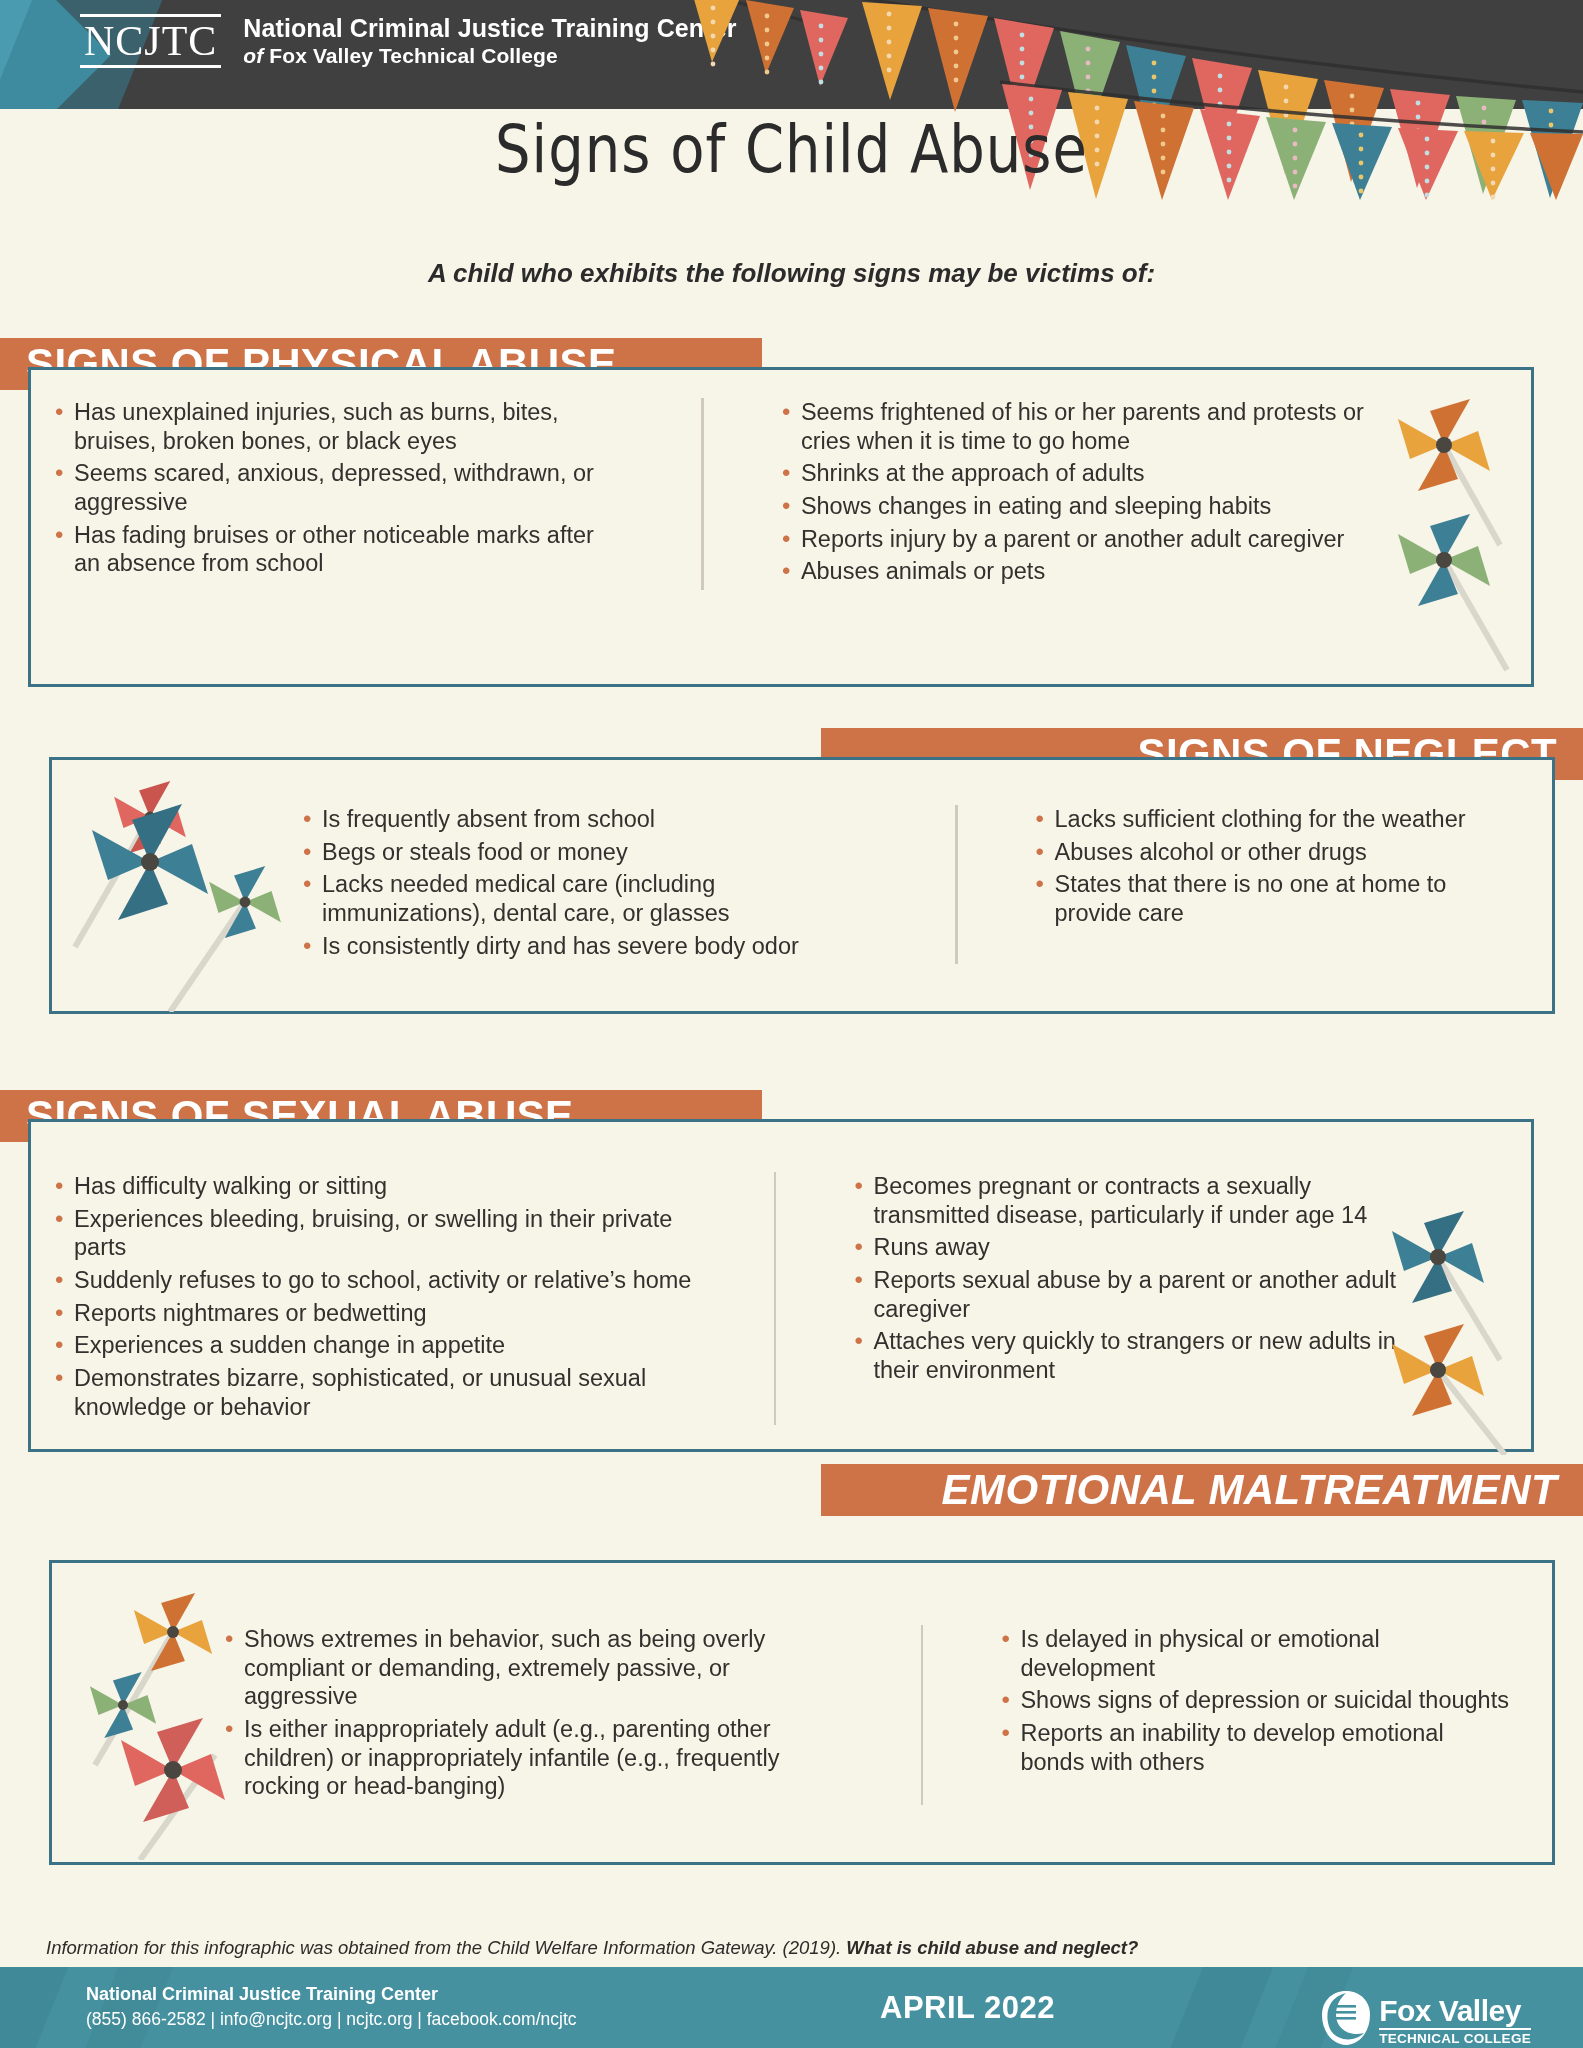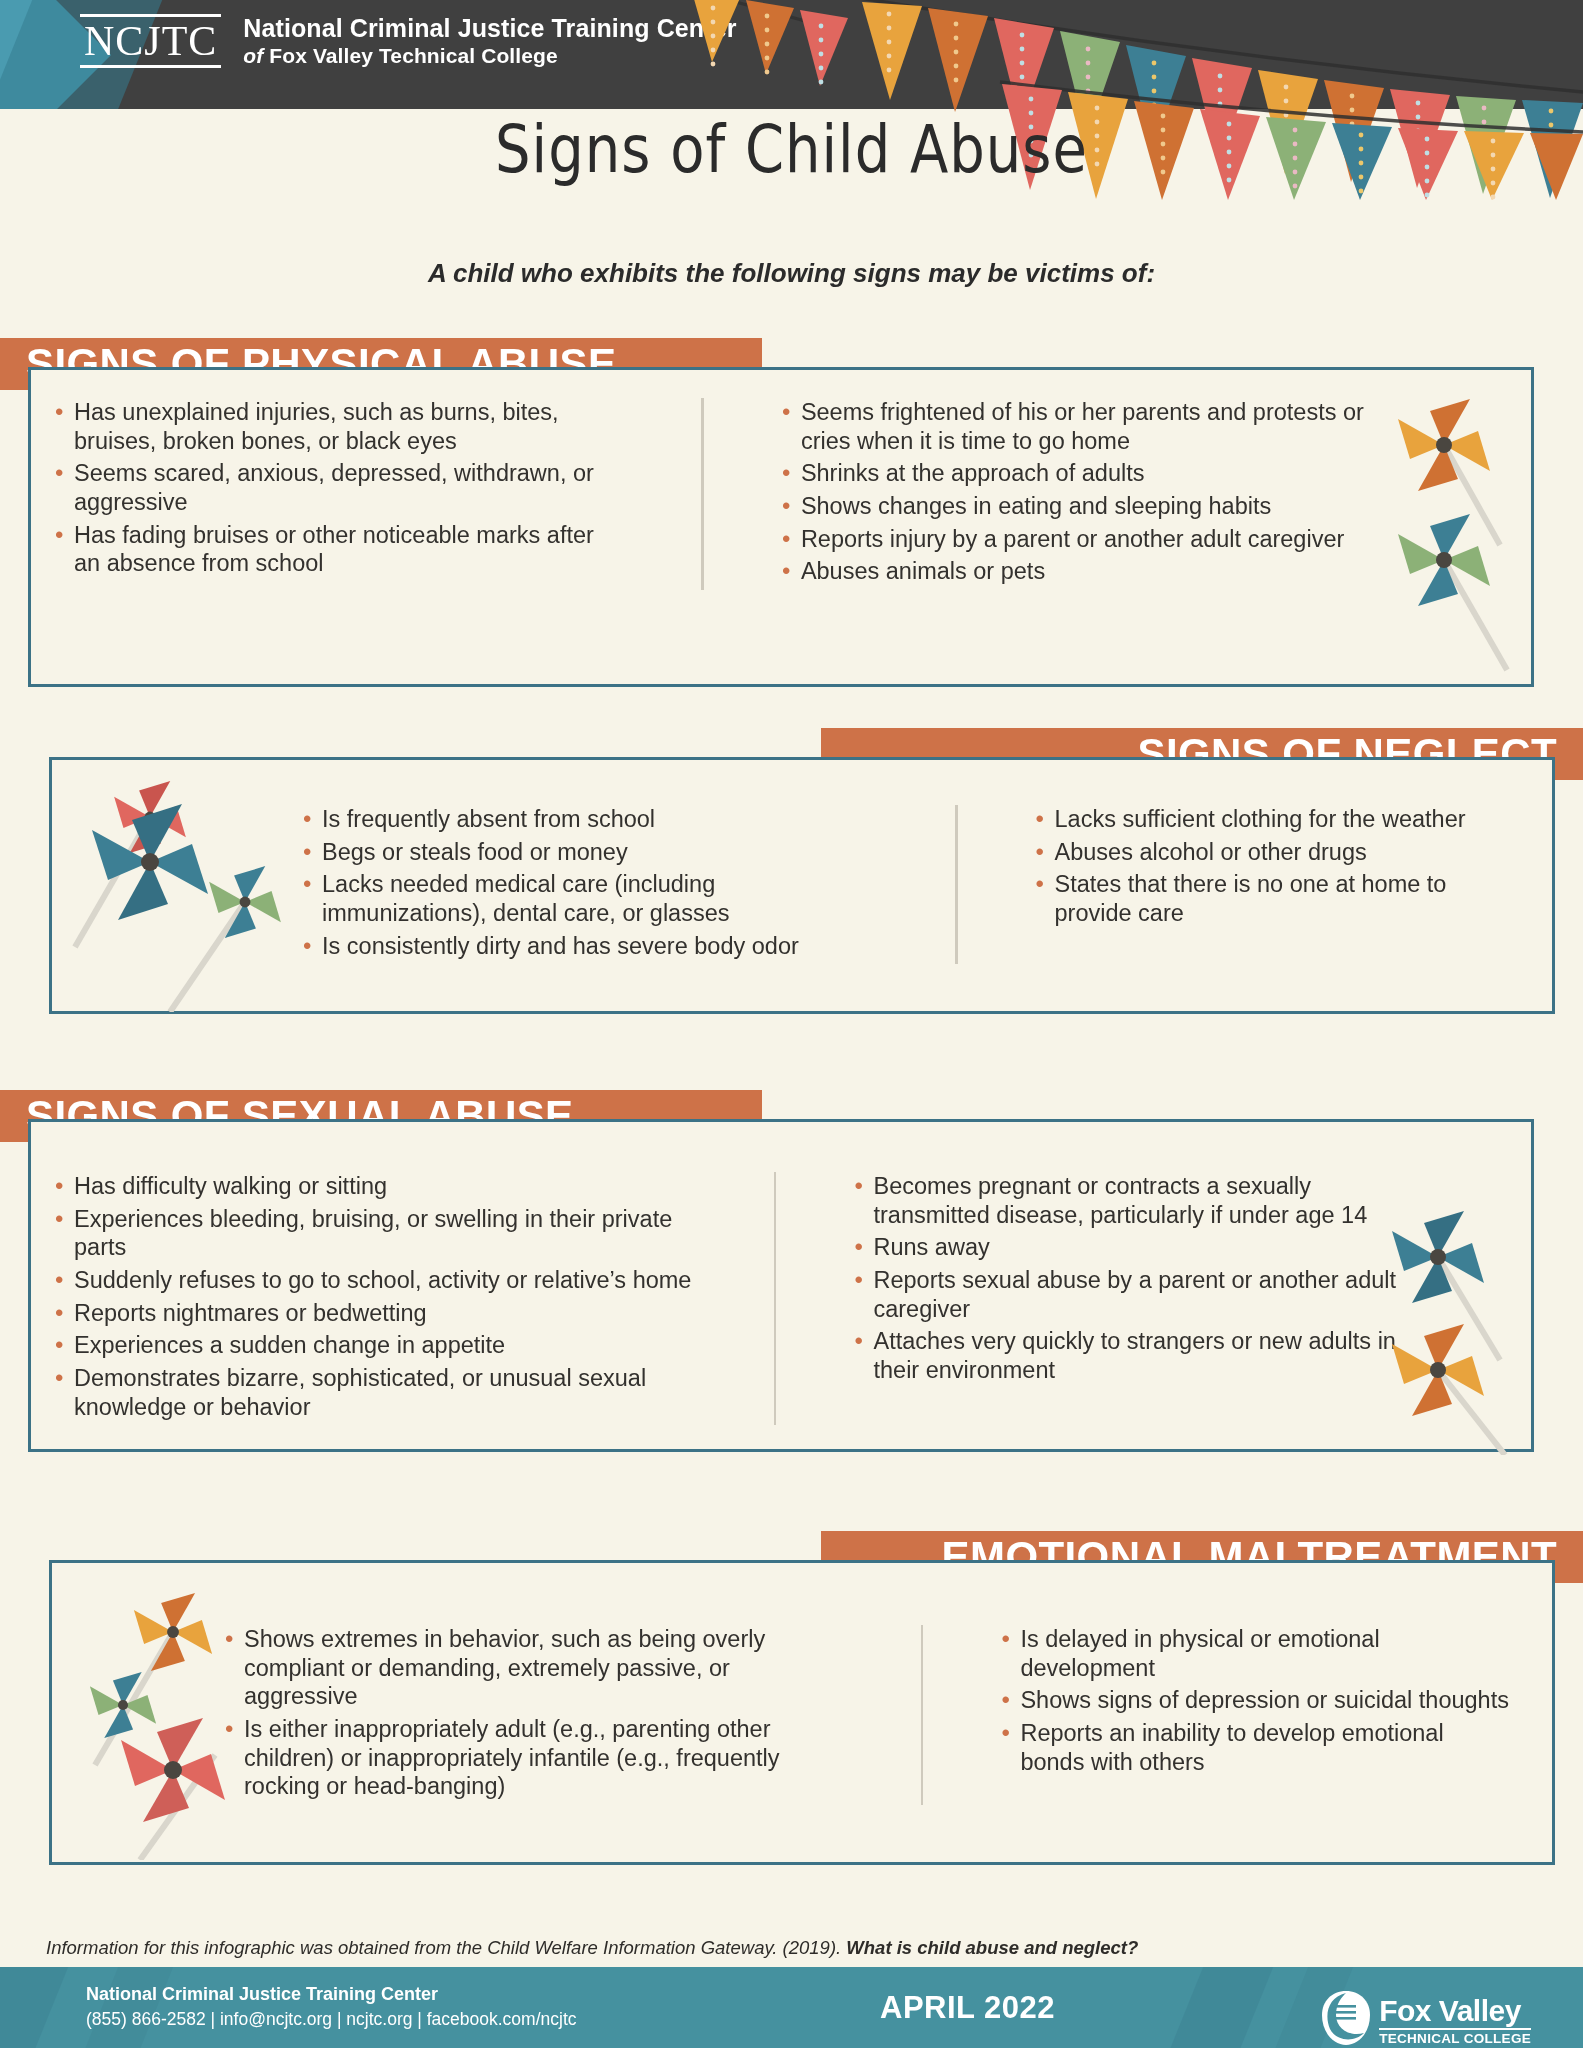--- a/index.html
+++ b/index.html
@@ -356,21 +356,21 @@
     </g>
     <g transform="translate(78,175)">
       <polygon points="0,0 -46,-26 -34,14" fill="#e8a33d"></polygon>
       <polygon points="0,0 26,-46 -14,-34" fill="#cf7133"></polygon>
       <polygon points="0,0 46,26 34,-14" fill="#e8a33d"></polygon>
       <polygon points="0,0 -26,46 14,34" fill="#cf7133"></polygon>
       <circle r="8" fill="#4a4640"></circle>
     </g>
   </svg>
 
-  <div class="bar right" style="left:821px;top:1531px;width:762px;">EMOTIONAL MALTREATMENT</div>
+  <div class="bar right" style="left:821px;top:1464px;width:762px;font-style:italic;">EMOTIONAL MALTREATMENT</div>
   <div class="connector" style="left:761px;top:1583px;width:60px;"></div>
   <div class="box" style="left:49px;top:1560px;width:1506px;height:305px;"></div>
   <div class="cols" style="left:222px;top:1625px;width:1290px;">
     <ul class="blist" style="width:680px;">
       <li>Shows extremes in behavior, such as being overly compliant or demanding, extremely passive, or aggressive</li>
       <li>Is either inappropriately adult (e.g., parenting other children) or inappropriately infantile (e.g., frequently rocking or head-banging)</li>
     </ul>
     <div class="divider" style="margin:0 34px;"></div>
     <ul class="blist" style="width:560px;">
       <li>Is delayed in physical or emotional development</li>

